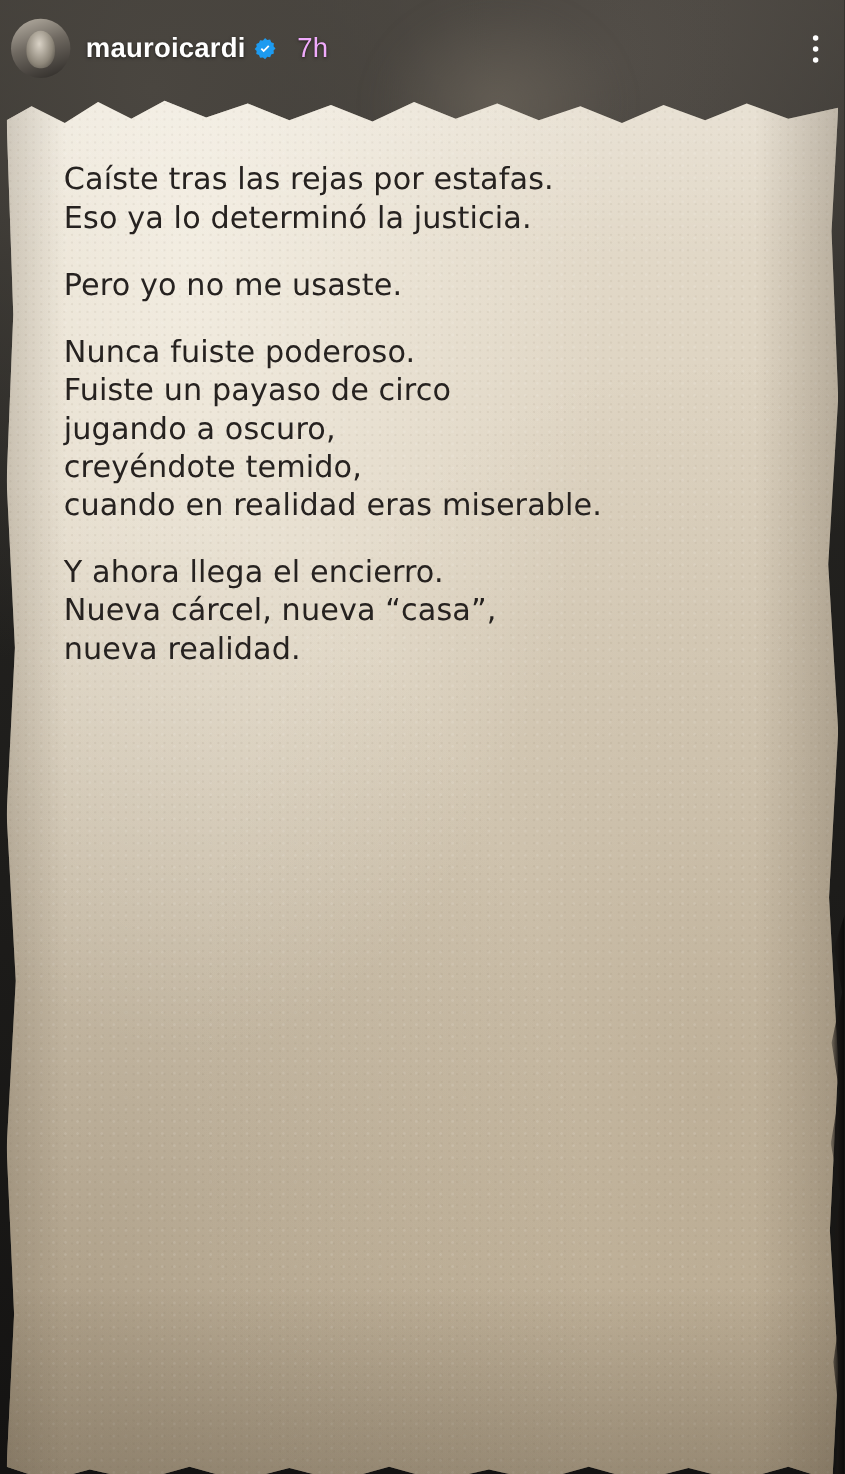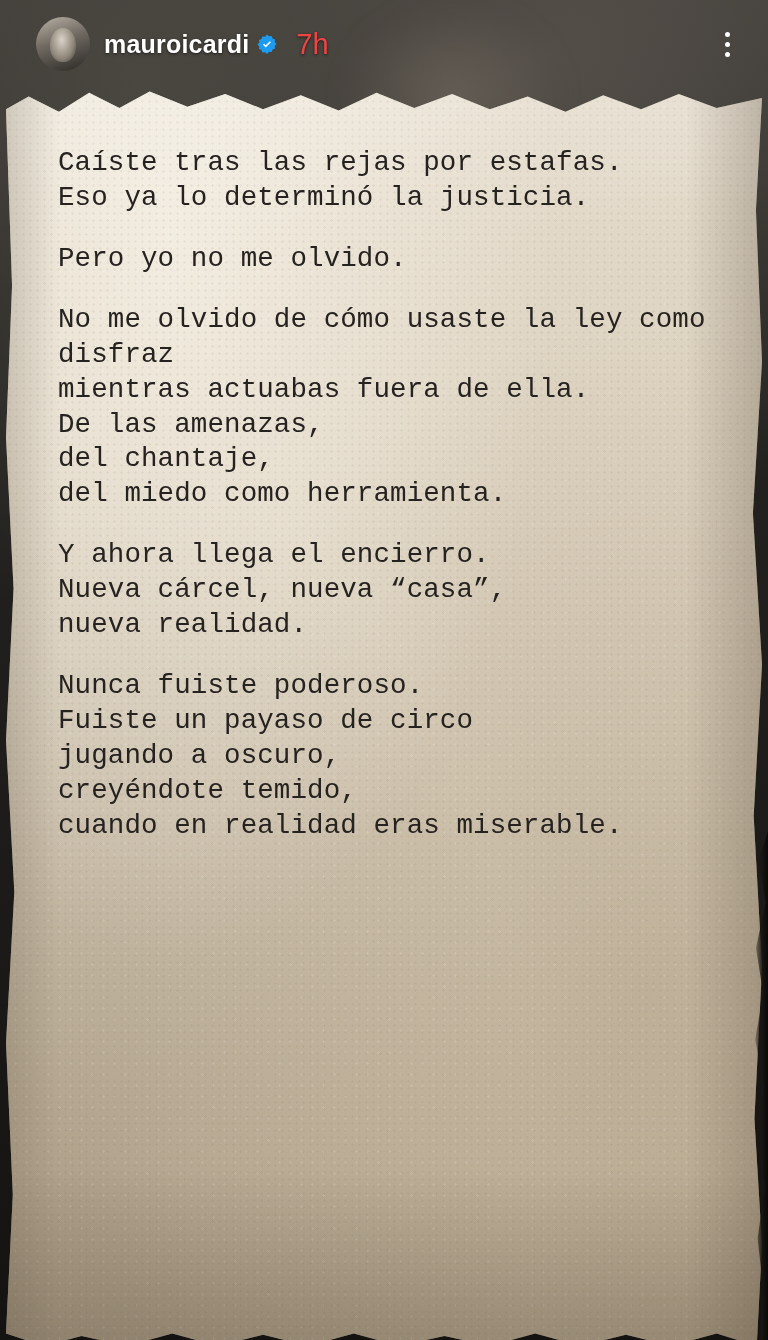--- a/index.html
+++ b/index.html
@@ -38,25 +38,25 @@
     top: 0;
     width: 30%;
     height: 14%;
     background: radial-gradient(ellipse at center, rgba(120,112,100,.55) 0%, rgba(120,112,100,0) 70%);
     filter: blur(12px);
   }
 
   
   .topbar {
     position: absolute;
-    top: 0; left: 12px; right: 0;
+    top: 0; left: 0; right: 0;
     height: 88px;
     display: flex;
     align-items: center;
-    padding: 0 24px;
+    padding: 0 10px;
     box-sizing: border-box;
     z-index: 6;
   }
   .avatar {
     width: 54px;
     height: 54px;
     border-radius: 50%;
     overflow: hidden;
     background: linear-gradient(160deg, #b9b2a6 0%, #6e6860 45%, #2a2724 100%);
     position: relative;
@@ -81,23 +81,23 @@
     margin-left: 14px;
     text-shadow: 0 1px 3px rgba(0,0,0,.6);
   }
   .verified {
     width: 22px;
     height: 22px;
     margin-left: 7px;
     flex: 0 0 auto;
   }
   .timestamp {
-    color: #ef4444;
+    color: #f0abfc;
     font-family: "Liberation Sans", sans-serif;
-    font-size: 29px;
+    font-size: 25px;
     margin-left: 18px;
     text-shadow: 0 1px 3px rgba(0,0,0,.6);
   }
   .spacer { flex: 1 1 auto; }
   .more-btn {
     width: 34px;
     height: 40px;
     display: flex;
     flex-direction: column;
     align-items: center;
@@ -172,21 +172,20 @@
     box-sizing: border-box;
     color: #262220;
     font-family: "DejaVu Sans", sans-serif;
     font-size: 27.5px;
     line-height: 1.27;
     letter-spacing: .1px;
   }
   .para {
     margin: 0 0 26px 0;
     white-space: pre-line;
-    font-family: Liberation Mono, monospace;
   }
   .para:last-child { margin-bottom: 0; }
 
   
   .edge-tear {
     position: absolute;
     right: 0;
     top: 62%;
     width: 16px;
     height: 38%;
@@ -223,33 +222,28 @@
       <span></span>
       <span></span>
       <span></span>
     </div>
   </div>
 
   <div class="note">
     <div class="note-text">
       <p class="para">Caíste tras las rejas por estafas.
 Eso ya lo determinó la justicia.</p>
-      <p class="para">Pero yo no me olvido.</p>
-      <p class="para">No me olvido de cómo usaste la ley como disfraz
-mientras actuabas fuera de ella.
-De las amenazas,
-del chantaje,
-del miedo como herramienta.</p>
-      <p class="para">Y ahora llega el encierro.
-Nueva cárcel, nueva “casa”,
-nueva realidad.</p>
+      <p class="para">Pero yo no me usaste.</p>
       <p class="para">Nunca fuiste poderoso.
 Fuiste un payaso de circo
 jugando a oscuro,
 creyéndote temido,
 cuando en realidad eras miserable.</p>
+      <p class="para">Y ahora llega el encierro.
+Nueva cárcel, nueva “casa”,
+nueva realidad.</p>
 
     </div>
   </div>
 
   <div class="edge-tear"></div>
 
 </div>
 
 </body></html>

